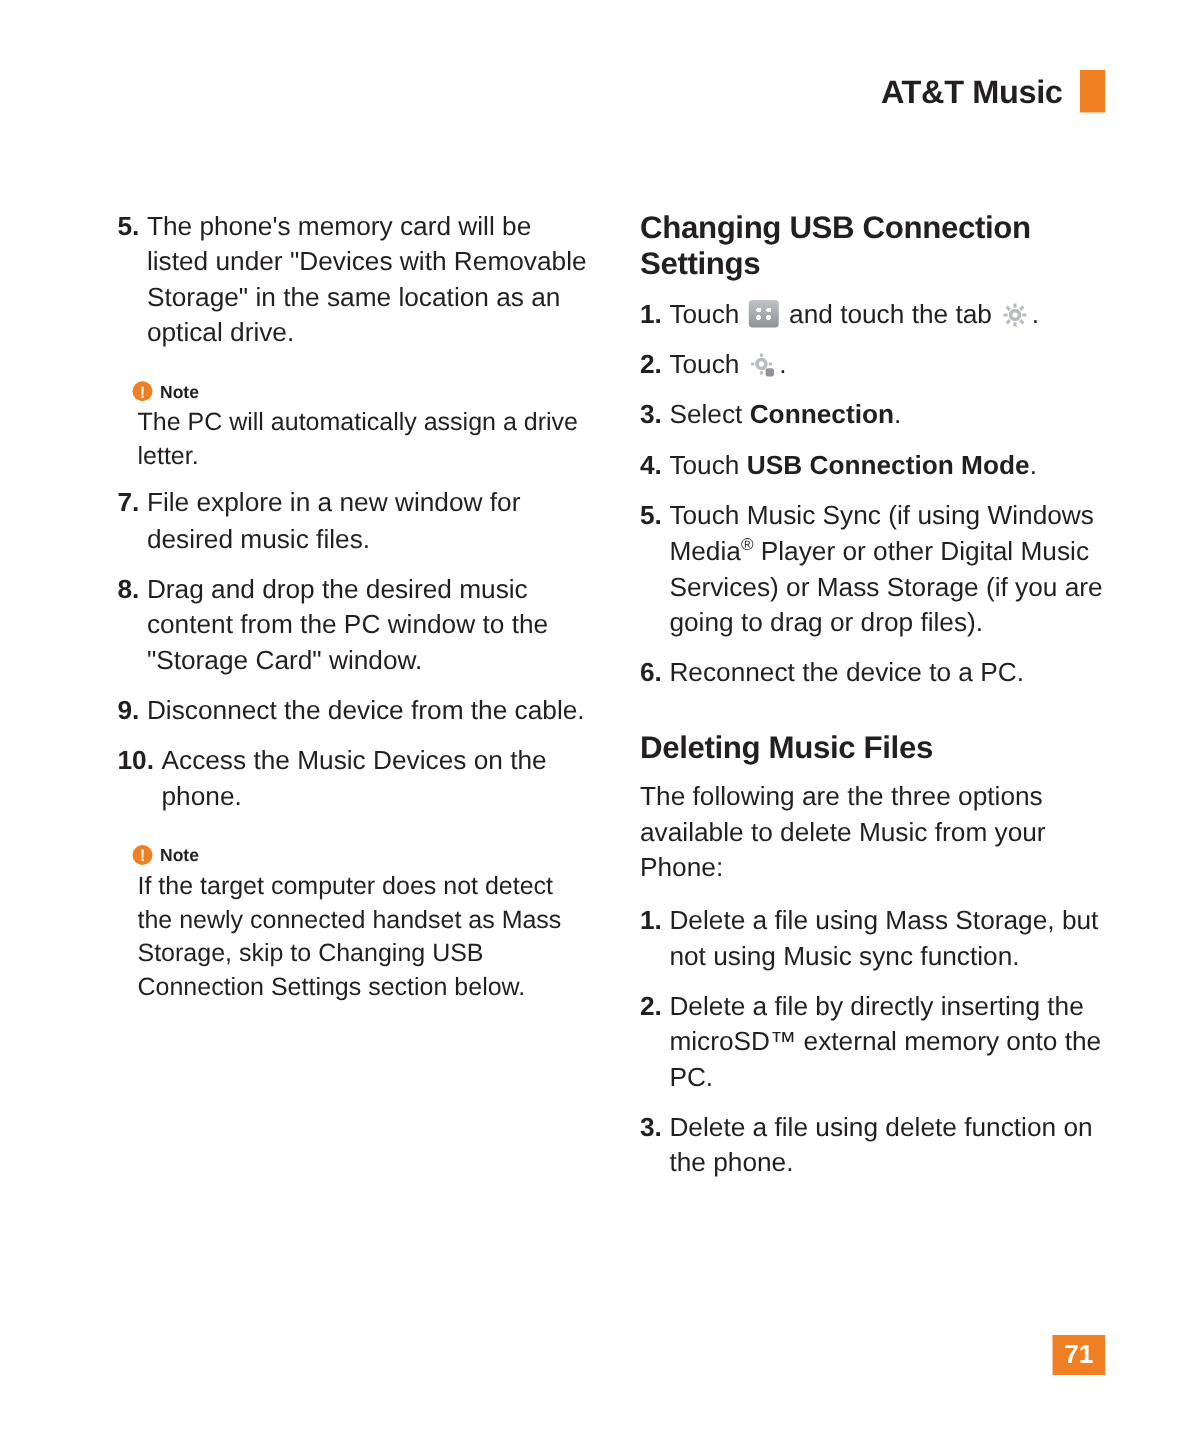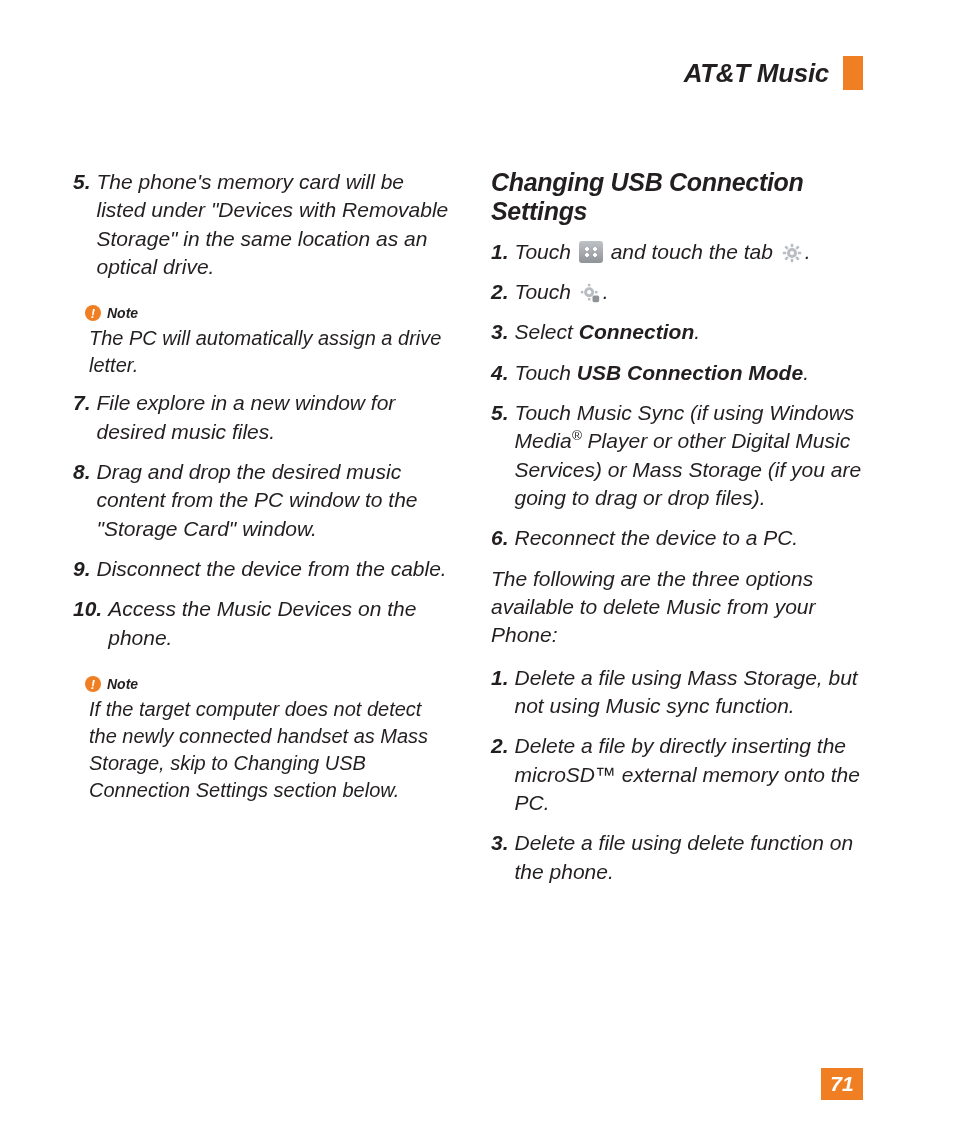--- a/index.html
+++ b/index.html
@@ -5,25 +5,24 @@
   * { box-sizing: border-box; margin: 0; padding: 0; }
   html, body { width: 954px; height: 1145px; background: #fff; }
   body {
     font-family: "Helvetica Neue", Helvetica, Arial, sans-serif;
     color: #231f20;
     position: relative;
     font-stretch: condensed;
   }
   .page {
     position: absolute;
-    left: 73px;
+    left: 94px;
     top: 60px;
     width: 790px;
     height: 1040px;
-    font-style: italic;
   }
   .header {
     display: flex;
     justify-content: flex-end;
     align-items: flex-start;
     gap: 14px;
     margin-bottom: 78px;
   }
   .header-title {
     font-size: 26px;
@@ -266,20 +265,21 @@
           <span class="body">
             <span>Touch Music Sync (if using Windows Media</span><span class="sup">®</span><span> Player or other Digital Music Services) or Mass Storage (if you are going to drag or drop files).</span>
           </span>
         </li>
         <li>
           <span class="num">6.</span>
           <span class="body">Reconnect the device to a PC.</span>
         </li>
       </ol>
 
+      <div class="h2 mt-lg">Deleting Music Files</div>
       <div class="mb-sm" style="font-weight:300; margin-bottom:14px;">The following are the three options available to delete Music from your Phone:</div>
 
       <ol class="steps">
         <li>
           <span class="num">1.</span>
           <span class="body">Delete a file using Mass Storage, but not using Music sync function.</span>
         </li>
         <li>
           <span class="num">2.</span>
           <span class="body">Delete a file by directly inserting the microSD™ external memory onto the PC.</span>

